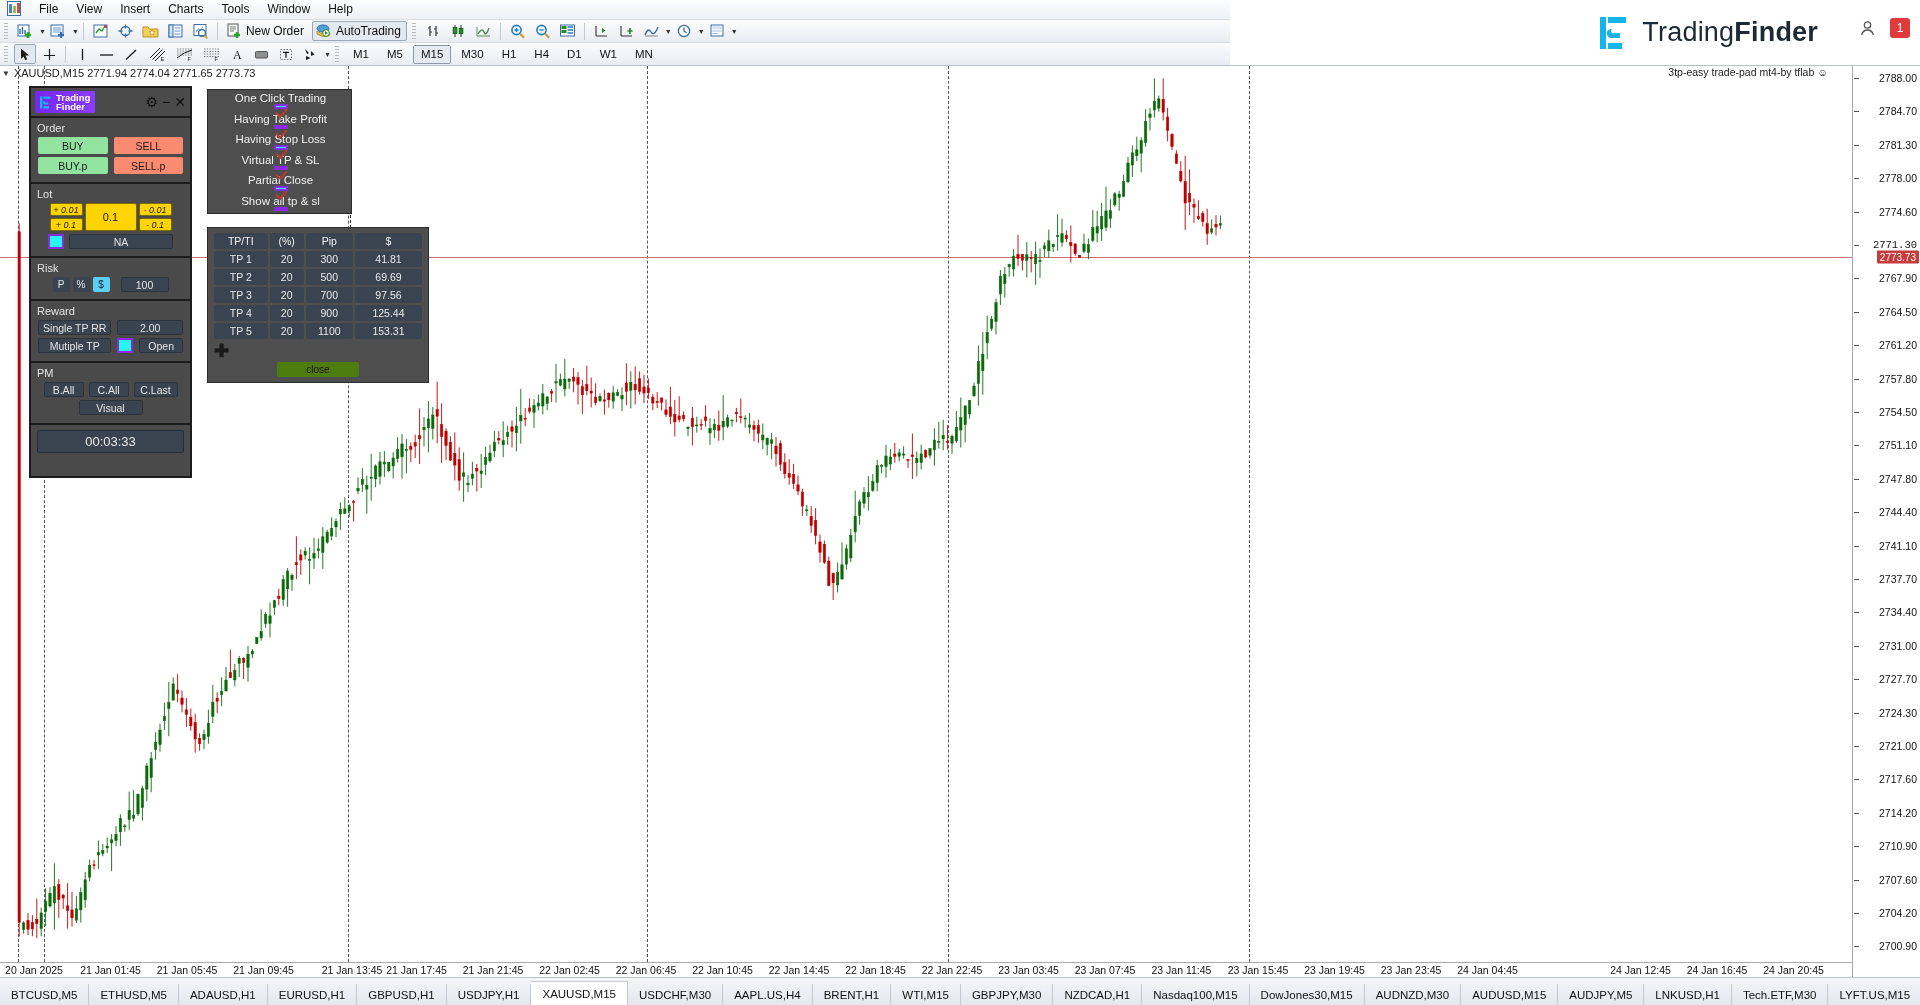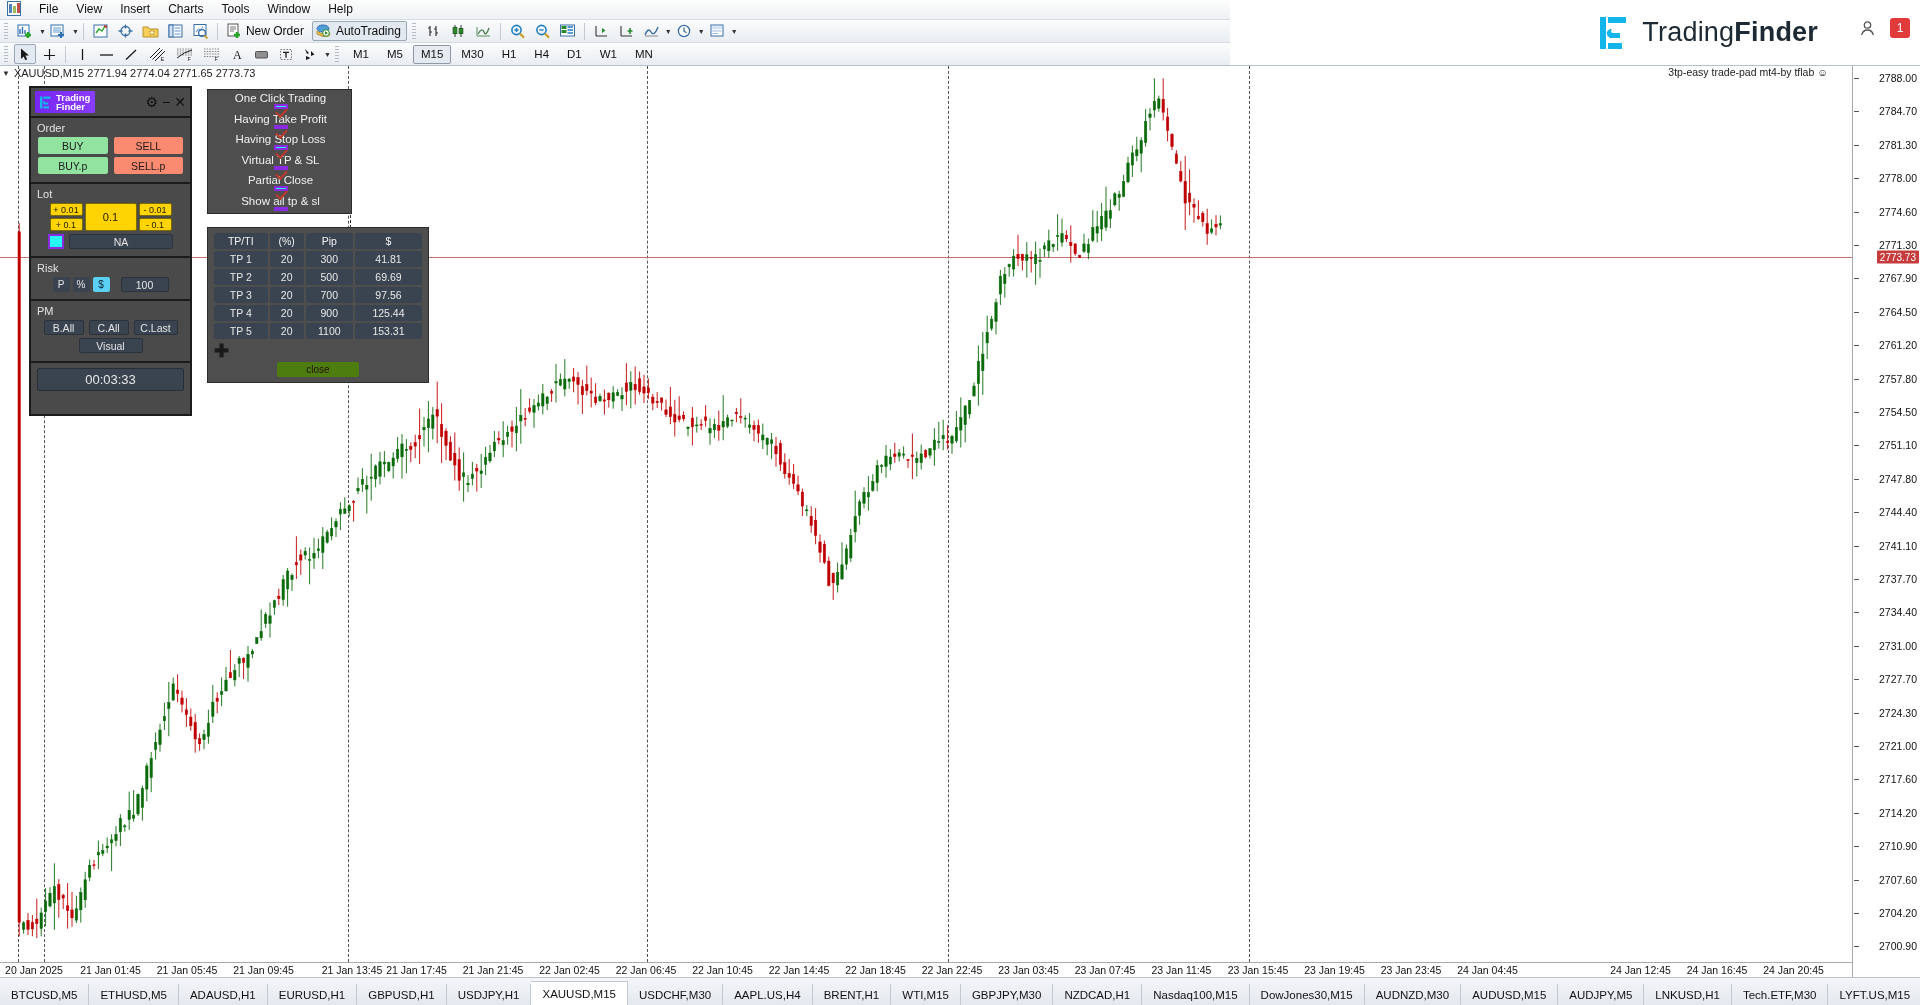--- a/index.html
+++ b/index.html
@@ -161,21 +161,21 @@
     flex: 1; height: 17px; display: flex; align-items: center; justify-content: center;
     font-size: 10.5px; color: #1c1c1c; border-radius: 2px; cursor: default;
   }
   .ord-buy { background: #92e2a0; }
   .ord-sell { background: #fa8a70; }
   .lot-grid { display: flex; gap: 2px; padding: 0 3px 3px; align-items: stretch; justify-content:center;}
   .lot-col { display: flex; flex-direction: column; gap: 2px; }
   .lot-step {
     width: 33px; height: 13px; background: #ffd400; border: 1px solid #7a6a00;
     font-size: 9px; color: #1a1a1a; display: flex; align-items: center; justify-content: center;
-    border-radius: 2px; cursor: default;
+    border-radius: 2px; cursor: default; font-style: italic;
   }
   .lot-value {
     width: 52px; background: #ffd400; border: 1px solid #7a6a00; border-radius: 2px;
     display: flex; align-items: center; justify-content: center; font-size: 11px; color: #1a1a1a;
   }
   .row-center { display: flex; gap: 5px; padding: 0 3px 2px; align-items: center; justify-content: center; }
   .cyan-box {
     width: 16px; height: 15px; background: #29f4f4; border: 2px solid #8a2be2; cursor: default;
   }
   .dark-field {
@@ -1123,21 +1123,21 @@
         <div class="lbl" style="top: 12px;">2788.00</div>
         <div class="tickmark" style="top: 12px;"></div>
         <div class="lbl" style="top: 45.4px;">2784.70</div>
         <div class="tickmark" style="top: 45.4px;"></div>
         <div class="lbl" style="top: 78.8px;">2781.30</div>
         <div class="tickmark" style="top: 78.8px;"></div>
         <div class="lbl" style="top: 112.2px;">2778.00</div>
         <div class="tickmark" style="top: 112.2px;"></div>
         <div class="lbl" style="top: 145.6px;">2774.60</div>
         <div class="tickmark" style="top: 145.6px;"></div>
-        <div class="lbl" style="top: 179px;">2771.30</div>
+        <div class="lbl" style="top: 179px; font-family: Liberation Mono, monospace;">2771.30</div>
         <div class="tickmark" style="top: 179px;"></div>
         <div class="lbl" style="top: 212.4px;">2767.90</div>
         <div class="tickmark" style="top: 212.4px;"></div>
         <div class="lbl" style="top: 245.8px;">2764.50</div>
         <div class="tickmark" style="top: 245.8px;"></div>
         <div class="lbl" style="top: 279.2px;">2761.20</div>
         <div class="tickmark" style="top: 279.2px;"></div>
         <div class="lbl" style="top: 312.6px;">2757.80</div>
         <div class="tickmark" style="top: 312.6px;"></div>
         <div class="lbl" style="top: 346px;">2754.50</div>
@@ -1262,20 +1262,32 @@
     <div class="tp-sec">
       <span class="sec-label">Risk</span>
       <div class="risk-row">
         <div class="risk-seg">P</div>
         <div class="risk-seg">%</div>
         <div class="risk-seg on">$</div>
         <div class="dark-field" style="width:48px;margin-left:8px;">100</div>
       </div>
     </div>
 
+    <div class="tp-sec">
+      <span class="sec-label">Reward</span>
+      <div class="rw-row">
+        <div class="dark-field" style="width:74px;">Single TP RR</div>
+        <div class="dark-field" style="width:66px;">2.00</div>
+      </div>
+      <div class="rw-row">
+        <div class="dark-field" style="width:74px;">Mutiple TP</div>
+        <div class="cyan-box"></div>
+        <div class="dark-field" style="width:44px;">Open</div>
+      </div>
+    </div>
 
     <div class="tp-sec">
       <span class="sec-label">PM</span>
       <div class="pm-row">
         <div class="dark-field" style="width:40px;">B.All</div>
         <div class="dark-field" style="width:40px;">C.All</div>
         <div class="dark-field" style="width:44px;">C.Last</div>
       </div>
       <div class="pm-row">
         <div class="dark-field" style="width:64px;">Visual</div>

